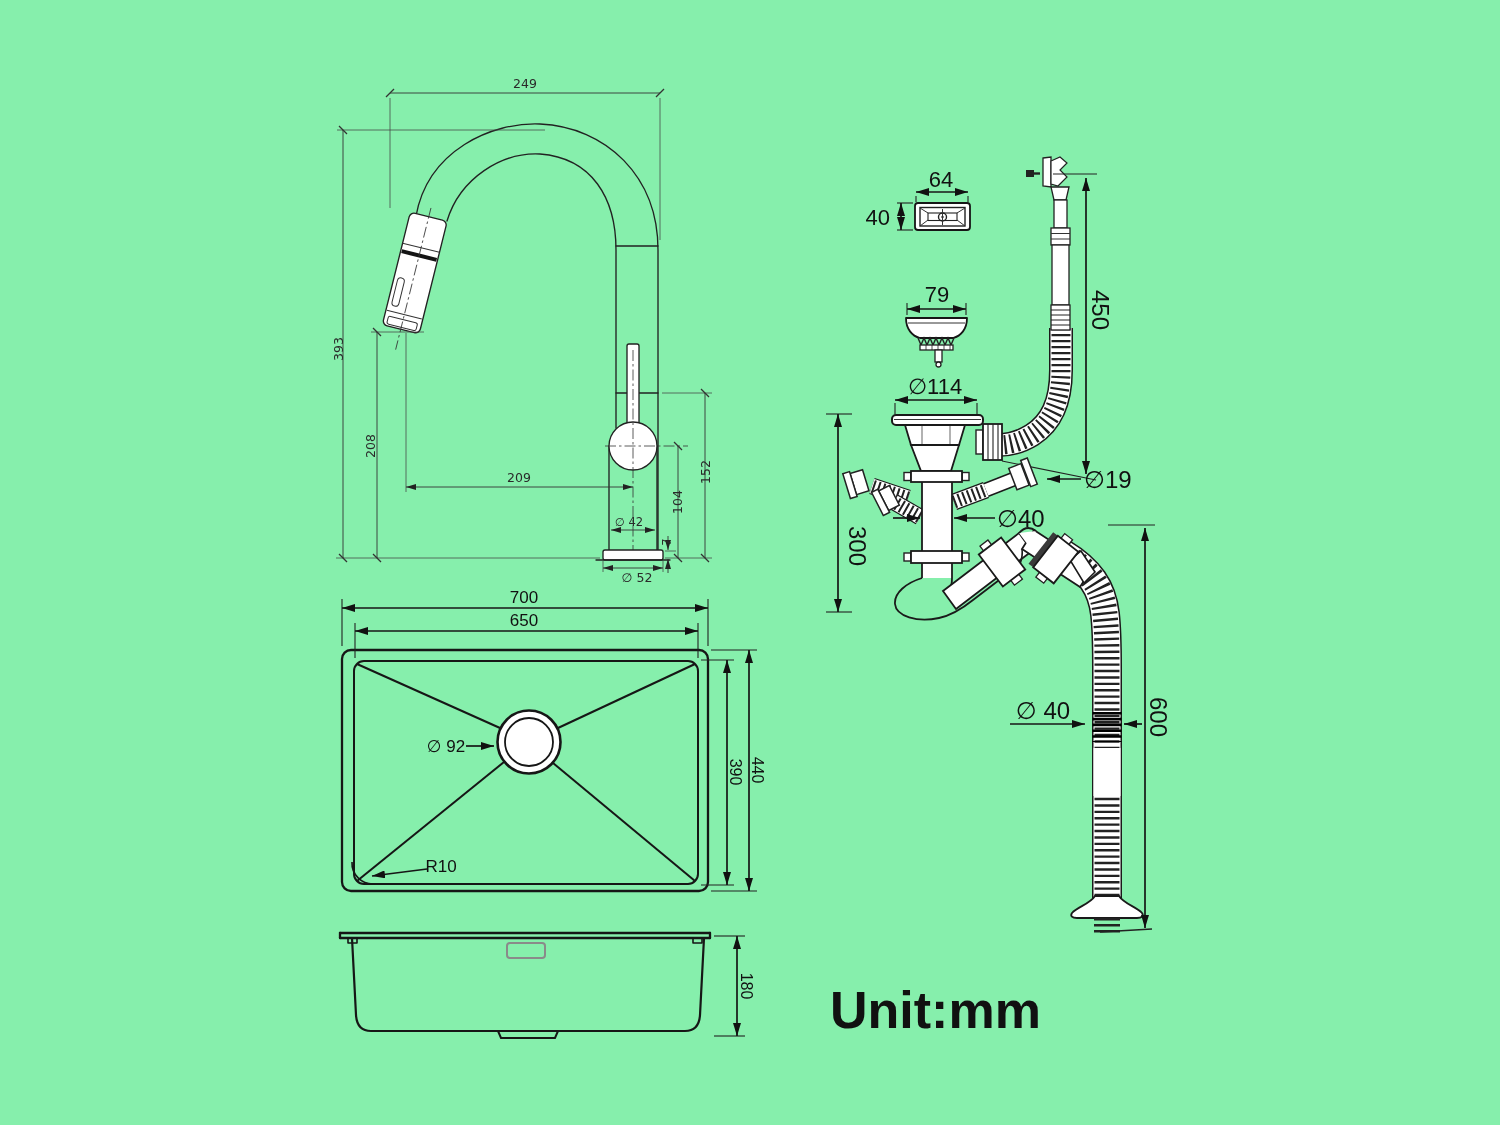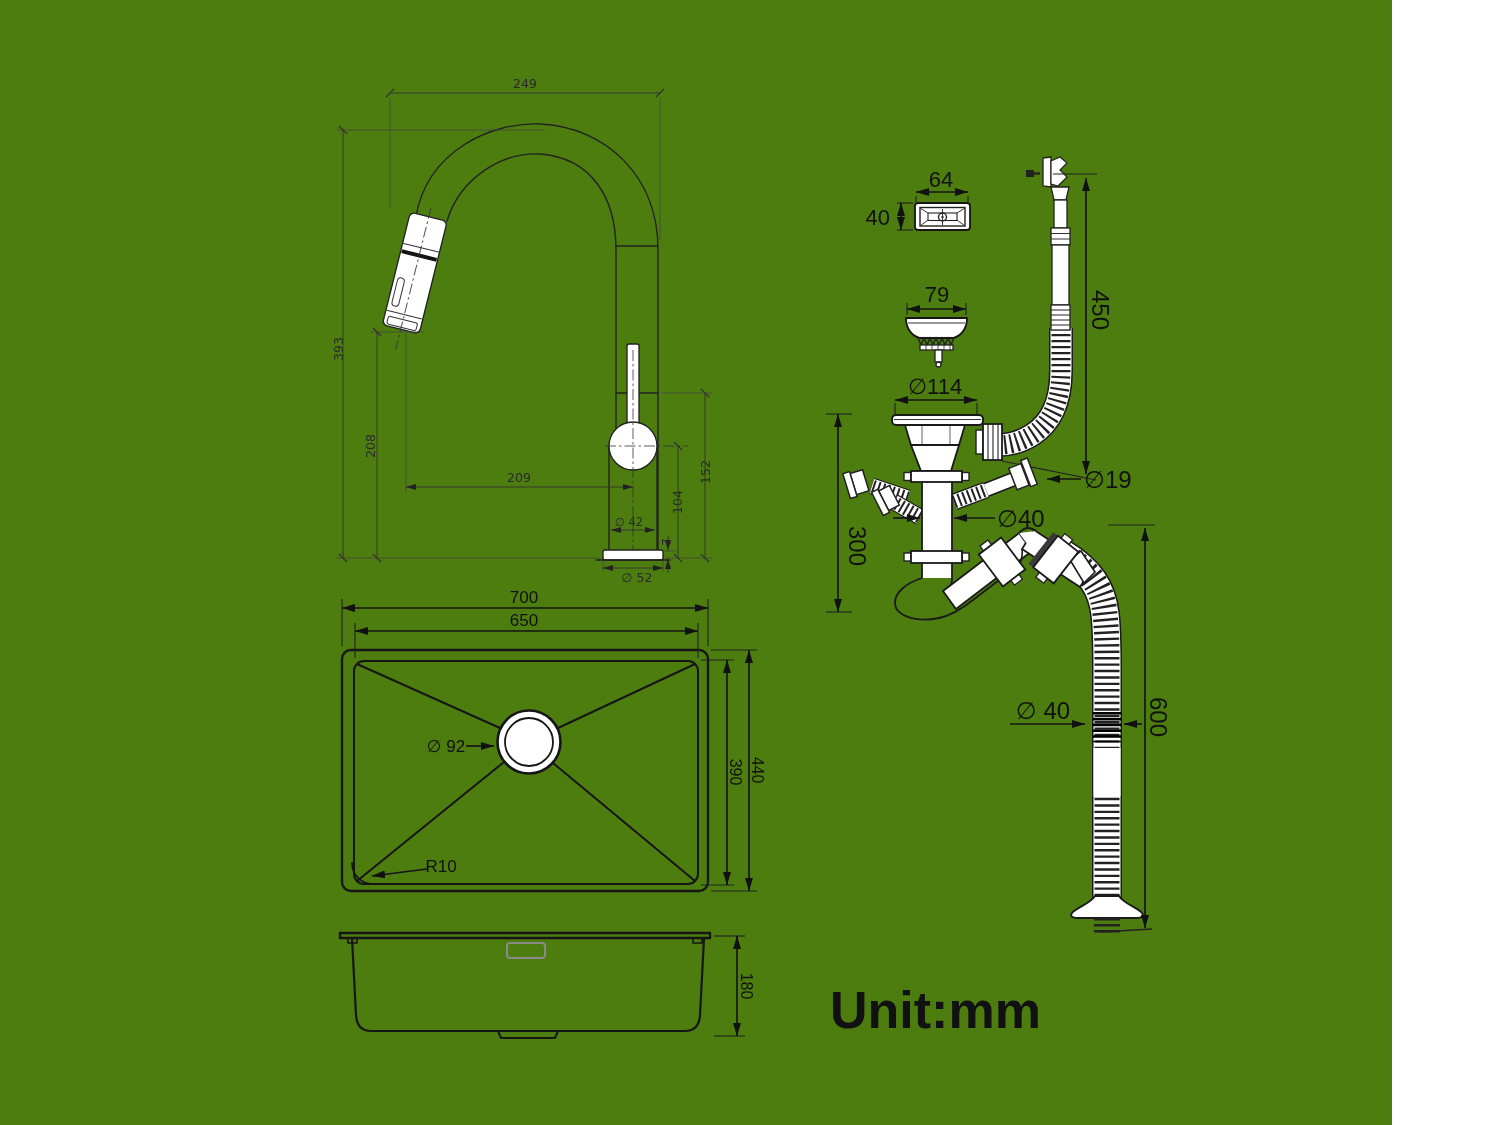--- a/index.html
+++ b/index.html
@@ -1,16 +1,16 @@
 <!DOCTYPE html>
 <html><head>
 <meta charset="utf-8">
 <style>
   html,body{margin:0;padding:0;background:#fff;}
-  .stage{position:relative;width:1392px;height:1125px;background:#4d7c0f;overflow:hidden;
+  .stage{position:relative;width:1500px;height:1125px;background:#86efac;overflow:hidden;
          font-family:"Liberation Sans","DejaVu Sans",sans-serif;}
   svg{display:block}
   
   .o1 {fill:none;stroke:#222;stroke-width:1.35;stroke-linejoin:round;stroke-linecap:round}
   .o1f{fill:#fff;stroke:#222;stroke-width:1.35;stroke-linejoin:round}
   .o2 {fill:none;stroke:#161616;stroke-width:2.3;stroke-linejoin:round;stroke-linecap:round}
   .o2f{fill:#fff;stroke:#161616;stroke-width:1.8;stroke-linejoin:round}
   .thin{fill:none;stroke:#333;stroke-width:1}
   
   .dim {stroke:#161616;stroke-width:1.7;fill:none}

